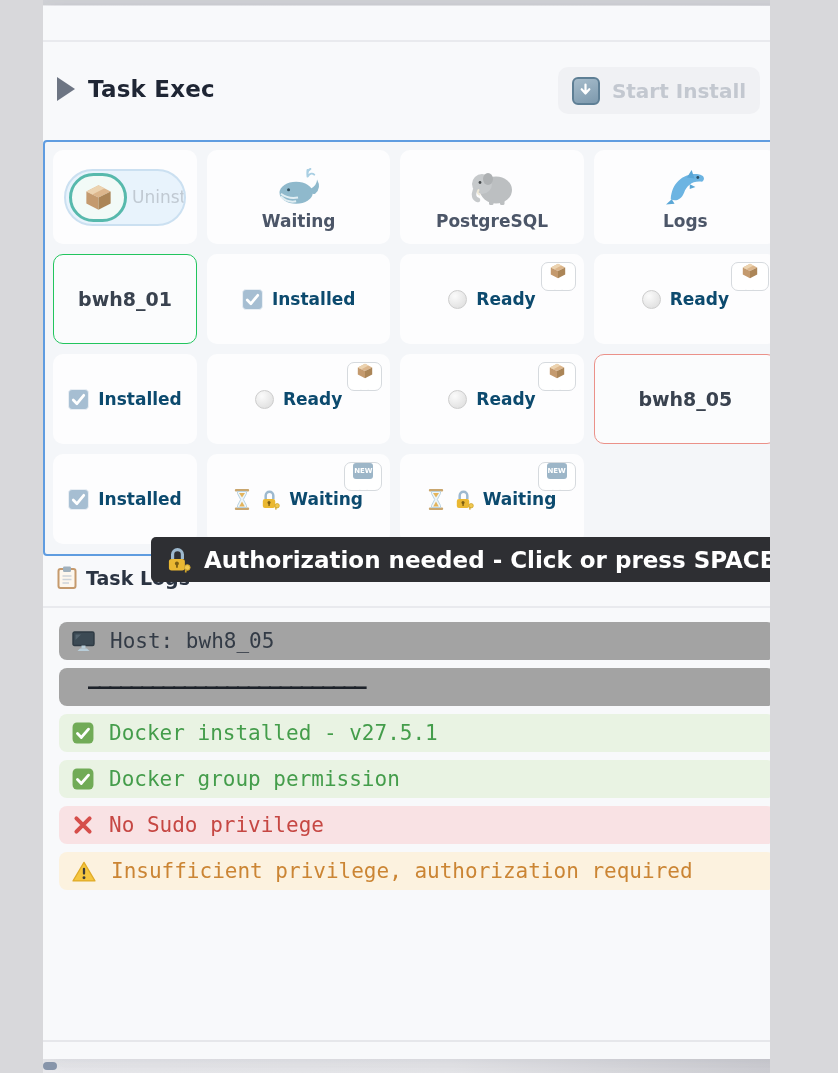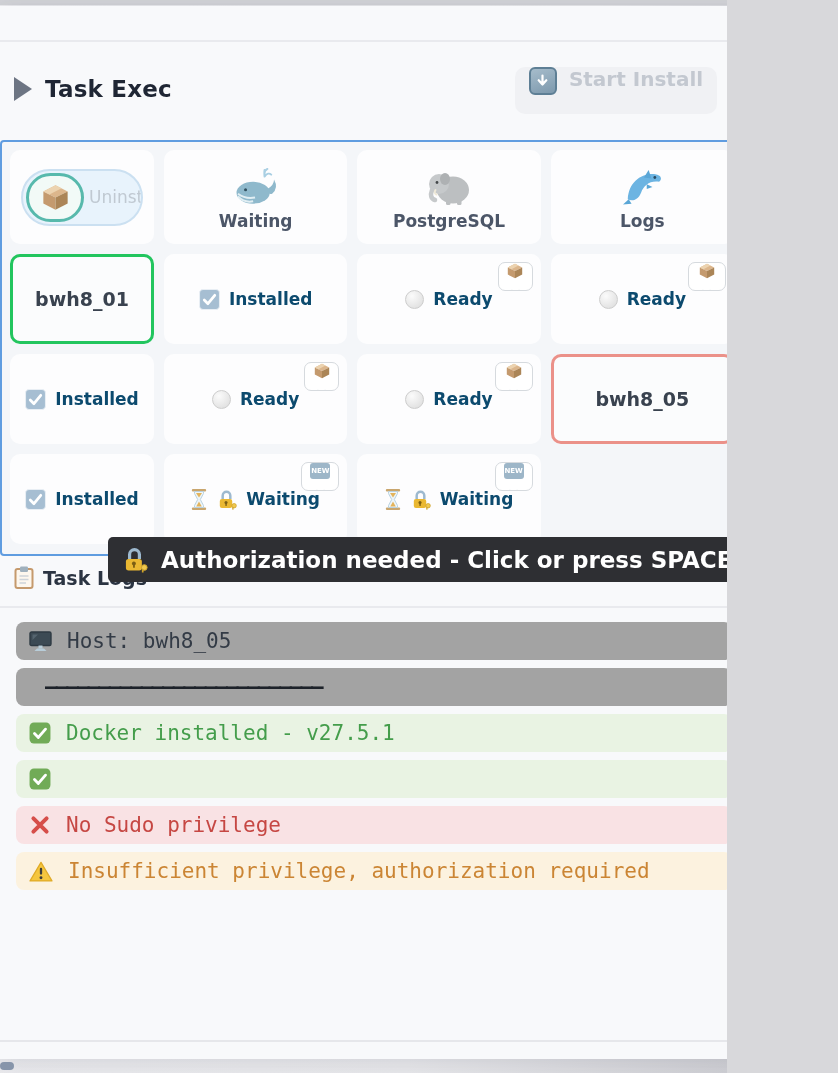--- a/index.html
+++ b/index.html
@@ -1,35 +1,36 @@
 <!DOCTYPE html>
 <html><head>
 <meta charset="utf-8">
 <style>
   * { margin:0; padding:0; box-sizing:border-box; }
   html,body { background:#d8d8db; }
   .page {
     position:relative; width:727px; height:1073px; overflow:hidden;
     background:linear-gradient(100deg,#ebebee 0%,#e7e7ea 65%,#cfcfd4 100%);
     font-family:"DejaVu Sans","Liberation Sans",sans-serif;
+    margin-left:43px;
   }
   .top-strip { position:absolute; top:0; left:0; width:757px; height:5px; background:#d2d3d7; }
   .panel {
     position:absolute; left:0; top:6px; width:780px; height:1053px;
     background:#f8f9fb; border-radius:0 20px 20px 0;
     box-shadow:0 3px 20px rgba(40,50,70,.12);
   }
   .panel-divider-top { position:absolute; top:34px; left:0; width:748px; height:2px; background:#e9eaee; }
   .header { position:absolute; top:52px; left:14px; width:736px; height:62px; display:flex; align-items:center; }
   .title-wrap { display:flex; align-items:center; gap:13px; }
   .play-tri { width:0; height:0; border-top:12px solid transparent; border-bottom:12px solid transparent; border-left:18px solid #6d7583; }
   .page-title { font-size:23px; font-weight:bold; color:#1f2634; letter-spacing:.2px; }
   .start-btn {
     position:absolute; right:63px; top:61px; width:202px; height:47px;
-    display:flex; justify-content:center; gap:12px;
+    display:flex; align-items:center; justify-content:center; gap:12px;
     background:#f0f1f4; border:none; border-radius:10px;
     color:#c3c8d0; font-size:20px; font-weight:bold; font-family:inherit; cursor:default;
   }
   .dl-box { width:28px; height:28px; border-radius:6px; background:linear-gradient(160deg,#a6bccb,#7d99ad); border:2px solid #5e7f95; display:flex; align-items:center; justify-content:center; }
   .dl-box svg { width:17px; height:17px; }
 
   .grid {
     position:absolute; top:134px; left:0; width:744px; height:416px;
     border:2px solid #5f9ce0; border-radius:4px; background:#f4f6f9;
     padding:8px; display:grid; grid-template-columns:144px 1fr 1fr 1fr;
@@ -38,21 +39,21 @@
   .cell { background:#fdfdfe; border-radius:10px; position:relative; display:flex; align-items:center; justify-content:center; }
   .head-app { flex-direction:column; gap:5px; padding-top:4px; }
   .app-icon { width:46px; height:38px; }
   .app-name { font-size:17px; font-weight:bold; color:#4c5668; }
 
   .toggle { position:relative; width:122px; height:57px; border-radius:29px; border:2px solid #cbe0f1; background:#e8f3fc; overflow:hidden; cursor:pointer; }
   .knob { position:absolute; left:3px; top:2px; width:58px; height:49px; border-radius:25px; background:#f2faf7; border:3px solid #57b9ac; display:flex; align-items:center; justify-content:center; }
   .knob svg { width:27px; height:27px; }
   .toggle-label { position:absolute; left:66px; top:0; height:100%; display:flex; align-items:center; font-size:17px; color:#c0c9d2; white-space:nowrap; }
 
-  .host-cell { border:3px solid #22c55e; background:#fbfcfd; font-size:19px; font-weight:bold; color:#39424f; cursor:pointer; }
+  .host-cell { border:1px solid #22c55e; background:#fbfcfd; font-size:19px; font-weight:bold; color:#39424f; cursor:pointer; }
   .host-cell.err { border-color:#eb9189; }
 
   .status { display:flex; align-items:center; gap:9px; font-size:17px; font-weight:bold; color:#0c4a6e; }
   .cb-icon { width:21px; height:21px; }
   .ready-circle { width:19px; height:19px; border-radius:50%; border:1px solid #cdcdcd; background:radial-gradient(circle at 35% 30%, #fbfbfb, #dadada); }
   .hg-icon { width:16px; height:21px; }
   .lock-icon { width:21px; height:21px; }
 
   .ver {
     position:absolute; top:8px; right:8px; height:29px; background:#fff;
@@ -360,20 +361,21 @@
       <div class="log-row success">
         <svg class="chk-icon">
             <use href="#i-chk"></use>
           </svg>
         <span>Docker installed - v27.5.1</span>
       </div>
       <div class="log-row success">
         <svg class="chk-icon">
             <use href="#i-chk"></use>
           </svg>
+        <span>Docker group permission</span>
       </div>
       <div class="log-row error">
         <svg class="x-icon">
             <use href="#i-x"></use>
           </svg>
         <span>No Sudo privilege</span>
       </div>
       <div class="log-row warning">
         <svg class="warn-icon">
             <use href="#i-warn"></use>

